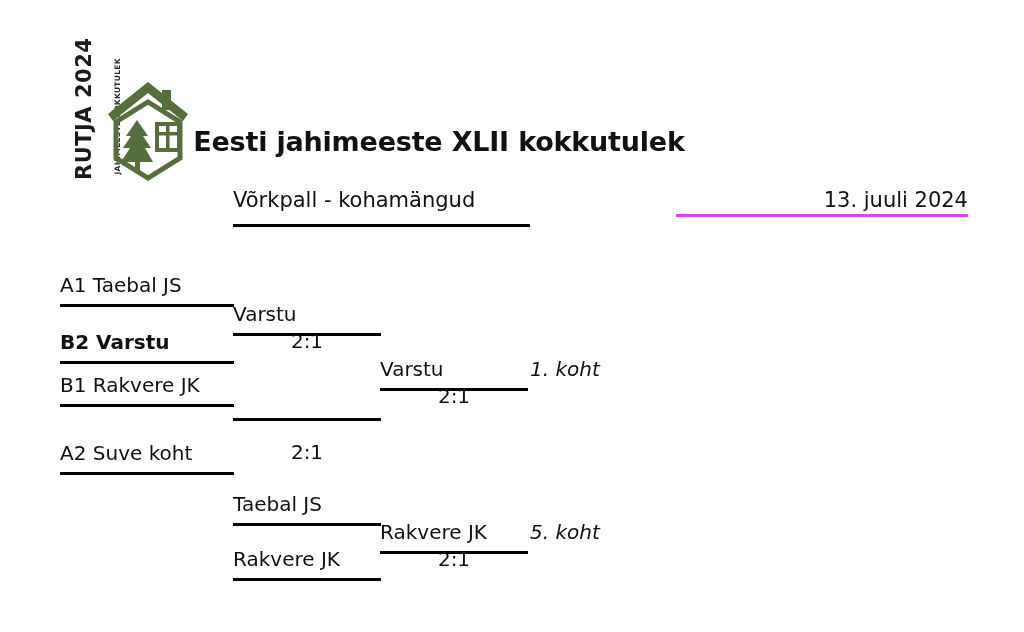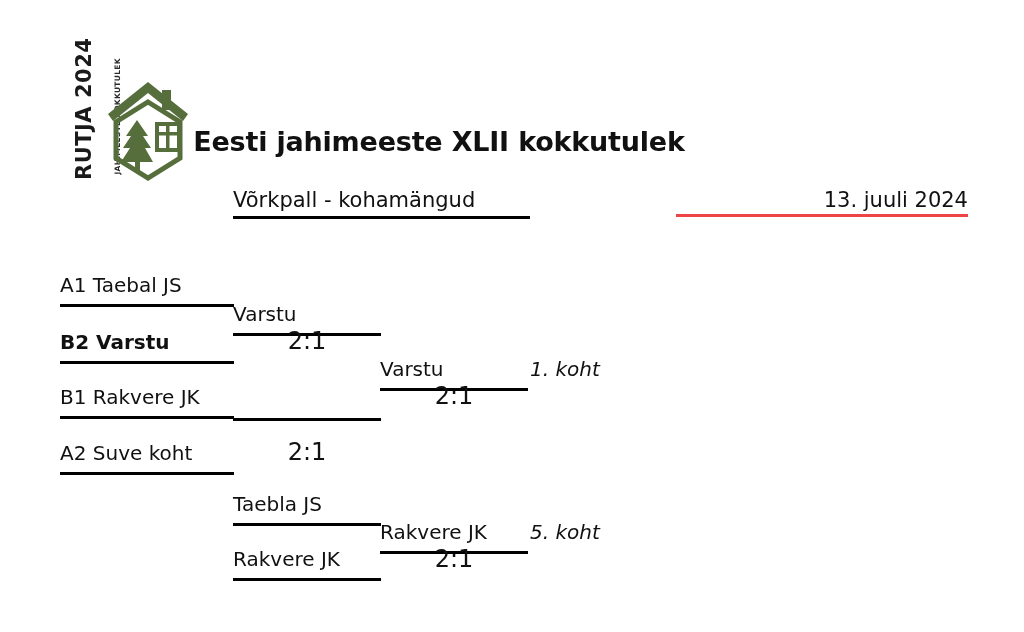--- a/index.html
+++ b/index.html
@@ -68,32 +68,32 @@
     font-size: 27px;
     font-weight: bold;
     letter-spacing: -0.2px;
   }
   #subtitle-block {
     position: absolute;
     left: 233px;
     top: 188px;
     width: 297px;
     border-bottom: 3px solid #000;
-    padding-bottom: 4px;
+    padding-bottom: 12px;
   }
   #subtitle-text {
     font-size: 21px;
     white-space: nowrap;
   }
   #date-block {
     position: absolute;
     left: 676px;
     top: 188px;
     width: 292px;
-    border-bottom: 3px solid #ef4444;
+    border-bottom: 3px solid #d946ef;
     padding-bottom: 2px;
     text-align: right;
   }
   #date-text {
     font-size: 21px;
     white-space: nowrap;
   }
 
   
   .cell {
@@ -106,21 +106,21 @@
   }
   .cell .team {
     display: block;
   }
   .cell .score {
     position: absolute;
     left: 0;
     top: 28px;
     width: 100%;
     text-align: center;
-    font-size: 24px;
+    font-size: 20px;
     line-height: 24px;
   }
   .place {
     position: absolute;
     font-size: 20px;
     line-height: 26px;
     white-space: nowrap;
     font-style: italic;
   }
 
@@ -160,21 +160,21 @@
 <div id="date-block">
   <span id="date-text">13. juuli 2024</span>
 </div>
 
 <div class="cell col1" style="top:272px;">
   <span class="team">A1 Taebal JS</span>
 </div>
 <div class="cell col1" style="top:329px;font-weight:bold;">
   <span class="team">B2 Varstu</span>
 </div>
-<div class="cell col1" style="top:384px;">
+<div class="cell col1" style="top:372px;">
   <span class="team">B1 Rakvere JK</span>
 </div>
 <div class="cell col1" style="top:440px;">
   <span class="team">A2 Suve koht</span>
 </div>
 
 <div class="cell col2" style="top:301px;">
   <span class="team">Varstu</span>
   <span class="score">2:1</span>
 </div>
@@ -182,21 +182,21 @@
   <span class="score">2:1</span>
 </div>
 
 <div class="cell col3" style="top:356px;">
   <span class="team">Varstu</span>
   <span class="score">2:1</span>
 </div>
 <div class="place" style="left:530px; top:356px;">1. koht</div>
 
 <div class="cell col2" style="top:491px;">
-  <span class="team">Taebla JS</span>
+  <span class="team">Taebal JS</span>
 </div>
 <div class="cell col2" style="top:546px;">
   <span class="team">Rakvere JK</span>
 </div>
 
 <div class="cell col3" style="top:519px;">
   <span class="team">Rakvere JK</span>
   <span class="score">2:1</span>
 </div>
 <div class="place" style="left:530px; top:519px;">5. koht</div>

